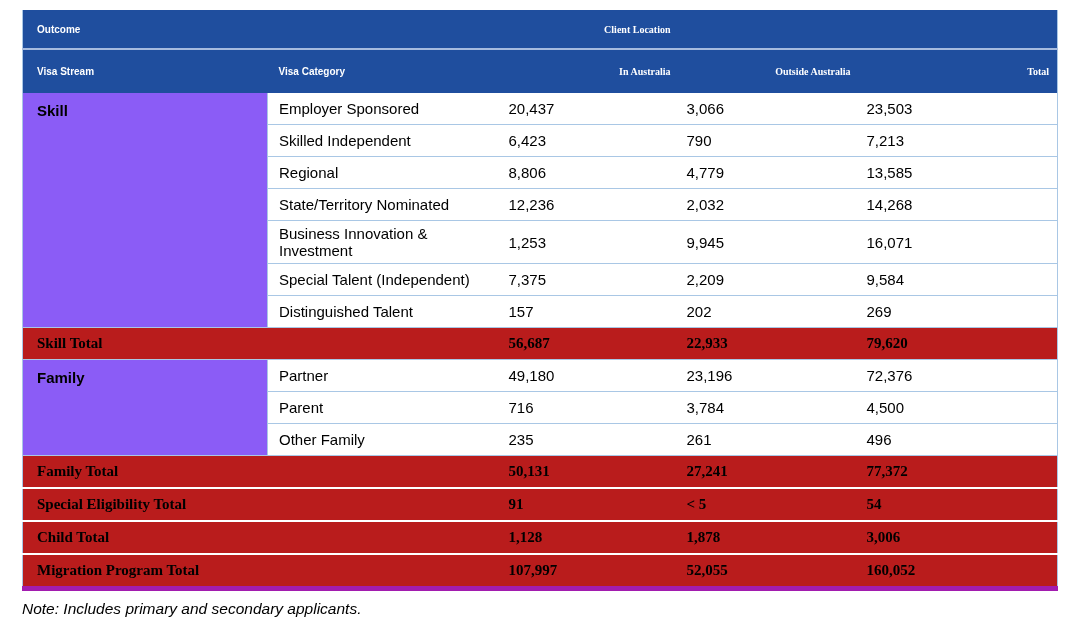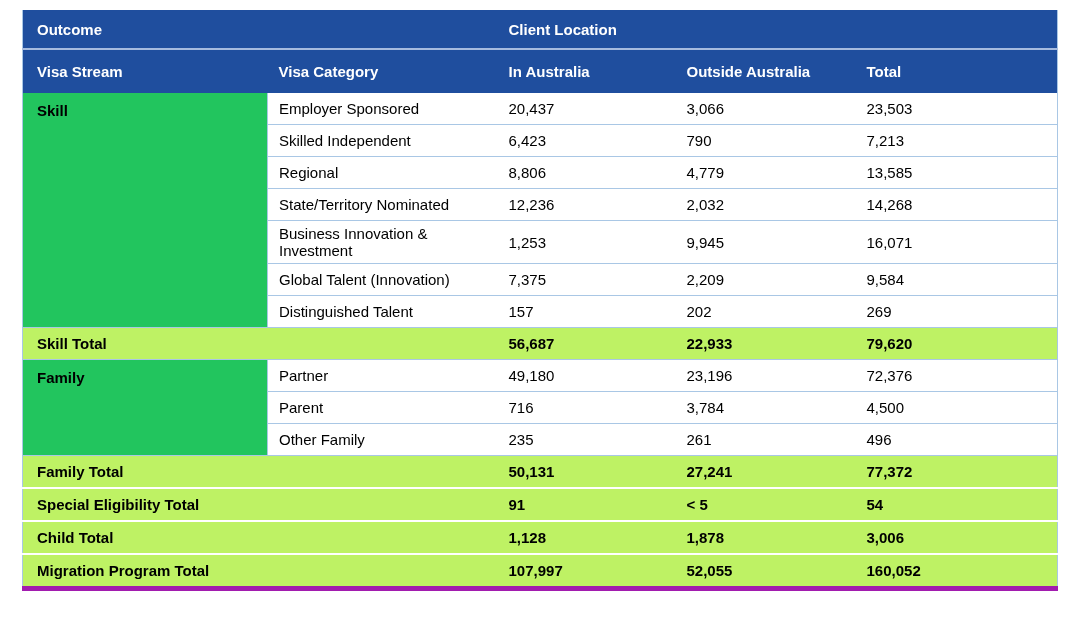--- a/index.html
+++ b/index.html
@@ -24,66 +24,68 @@
     border-collapse: collapse;
     table-layout: fixed;
     font-size: 15px;
     border-left: 1px solid #A9C7E5;
     border-right: 1px solid #A9C7E5;
   }
   thead th {
     background: #1F4E9E;
     color: #ffffff;
     font-weight: bold;
-    font-size: 15px;
+    font-size: 10px;
     padding: 0 8px;
     margin-top: 44px;
   }
   tr.hrow1 th {
     height: 38px;
     border-bottom: 2px solid #A6BBDF;
   }
   tr.hrow2 th {
     height: 43px;
   }
   th.left {
     text-align: left;
     padding-left: 14px;
   }
   th.center {
-    text-align: left;
+    text-align: right;
+    font-family: Liberation Serif, serif;
   }
   tbody td {
     height: 23px;
     padding: 4px 8px;
     border-top: 1px solid #A9C7E5;
     background: #ffffff;
     vertical-align: middle;
   }
   tbody tr.first td {
     border-top: none;
   }
   td.stream {
-    background: #22c55e;
+    background: #8b5cf6;
     font-weight: bold;
     vertical-align: top;
     padding-top: 9px;
     padding-left: 14px;
     border-right: 1px solid #A9C7E5;
   }
   td.category {
     text-align: left;
     padding-left: 11px;
   }
   td.num {
     text-align: left;
   }
   tr.total td {
-    background: #bef264;
+    background: #b91c1c;
     font-weight: bold;
+    font-family: Liberation Serif, serif;
   }
   tr.total td.label {
     text-align: left;
     padding-left: 14px;
   }
   tr.total + tr.total td {
     border-top: 2px solid #ffffff;
   }
   tr.bottom td {
     border-bottom: 5px solid #a21caf;
@@ -152,21 +154,21 @@
         <td class="num">2,032</td>
         <td class="num">14,268</td>
       </tr>
       <tr>
         <td class="category">Business Innovation &amp; Investment</td>
         <td class="num">1,253</td>
         <td class="num">9,945</td>
         <td class="num">16,071</td>
       </tr>
       <tr>
-        <td class="category">Global Talent (Innovation)</td>
+        <td class="category">Special Talent (Independent)</td>
         <td class="num">7,375</td>
         <td class="num">2,209</td>
         <td class="num">9,584</td>
       </tr>
       <tr>
         <td class="category">Distinguished Talent</td>
         <td class="num">157</td>
         <td class="num">202</td>
         <td class="num">269</td>
       </tr>
@@ -222,14 +224,15 @@
       <tr class="total bottom">
         <td class="label" colspan="2">Migration Program Total</td>
         <td class="num">107,997</td>
         <td class="num">52,055</td>
         <td class="num">160,052</td>
       </tr>
 
     </tbody>
   </table>
 
+  <div class="note">Note: Includes primary and secondary applicants.</div>
 
 </div>
 
 </body></html>

